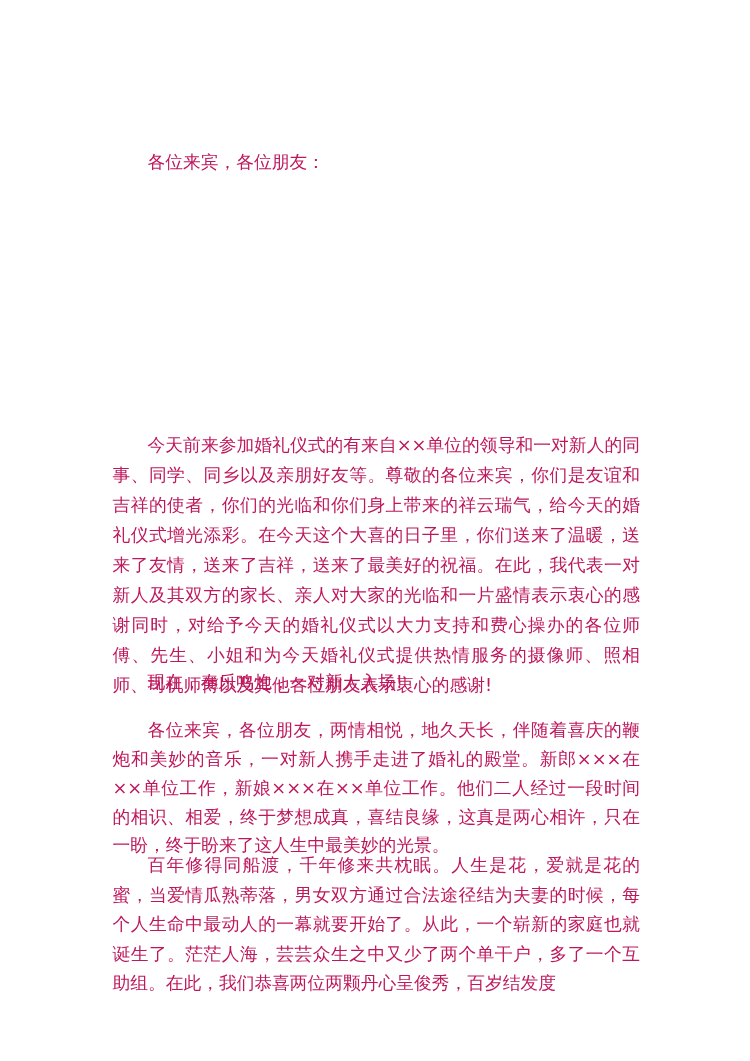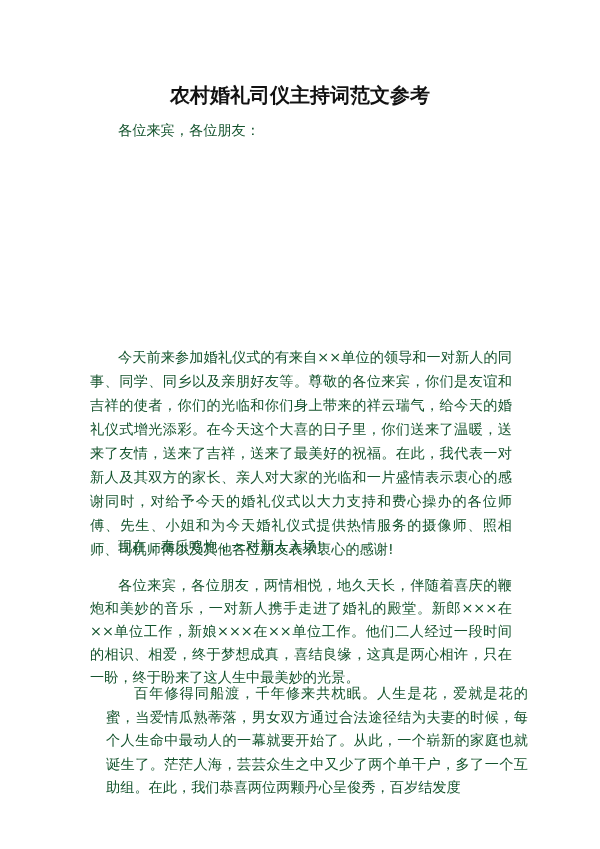--- a/index.html
+++ b/index.html
@@ -37,38 +37,37 @@
     }
     .para {
       position: absolute;
       left: 90px;
       width: 422px;
       font-size: 14.2px;
       line-height: 24px;
       margin: 0;
       text-align: justify;
       text-justify: inter-character;
-      color: #14532d;
+      color: #be185d;
     }
     .indent {
       text-indent: 28px;
     }
     .salutation { top: 118px; }
     .greeting { top: 158px; }
     .p1 { top: 200px; }
     .p2 { top: 345px; }
     .p3 { top: 534px; }
     .p4 { top: 574px; line-height: 23px; }
-    .p5 { top: 682px; line-height: 23.5px; margin-left: 16px; }
+    .p5 { top: 682px; line-height: 23.5px; }
   </style>
 </head>
 <body>
 
 <div class="page">
-  <div class="title">农村婚礼司仪主持词范文参考</div>
 
   <p class="para indent salutation">各位来宾，各位朋友：</p>
 
 
 
   <p class="para indent p3">现在，奏乐鸣炮，一对新人入场!</p>
 
   <p class="para indent p2">今天前来参加婚礼仪式的有来自××单位的领导和一对新人的同事、同学、同乡以及亲朋好友等。尊敬的各位来宾，你们是友谊和吉祥的使者，你们的光临和你们身上带来的祥云瑞气，给今天的婚礼仪式增光添彩。在今天这个大喜的日子里，你们送来了温暖，送来了友情，送来了吉祥，送来了最美好的祝福。在此，我代表一对新人及其双方的家长、亲人对大家的光临和一片盛情表示衷心的感谢同时，对给予今天的婚礼仪式以大力支持和费心操办的各位师傅、先生、小姐和为今天婚礼仪式提供热情服务的摄像师、照相师、司机师傅以及其他各位朋友表示衷心的感谢!</p>
 
   <p class="para indent p4">各位来宾，各位朋友，两情相悦，地久天长，伴随着喜庆的鞭炮和美妙的音乐，一对新人携手走进了婚礼的殿堂。新郎×××在××单位工作，新娘×××在××单位工作。他们二人经过一段时间的相识、相爱，终于梦想成真，喜结良缘，这真是两心相许，只在一盼，终于盼来了这人生中最美妙的光景。</p>

